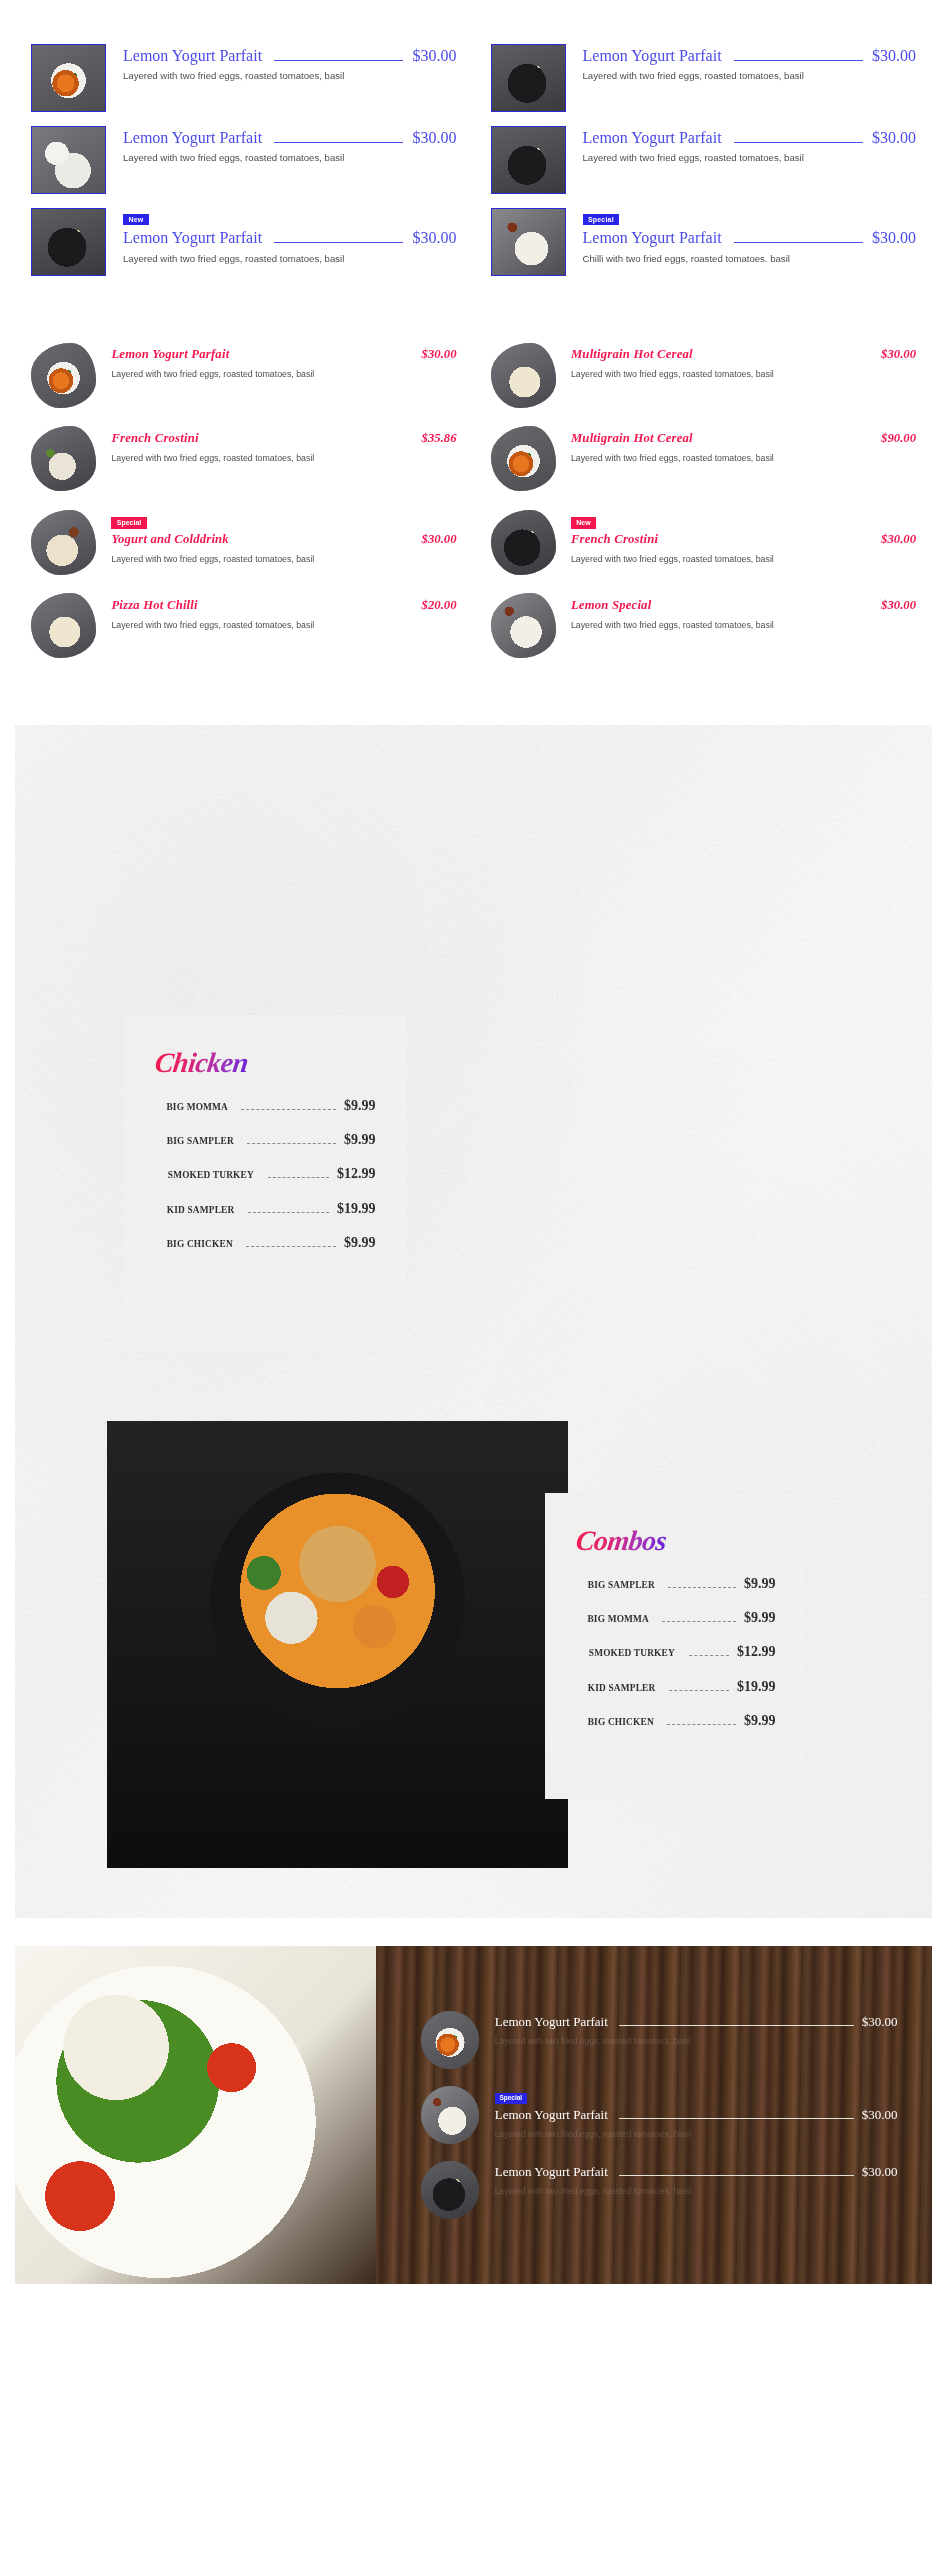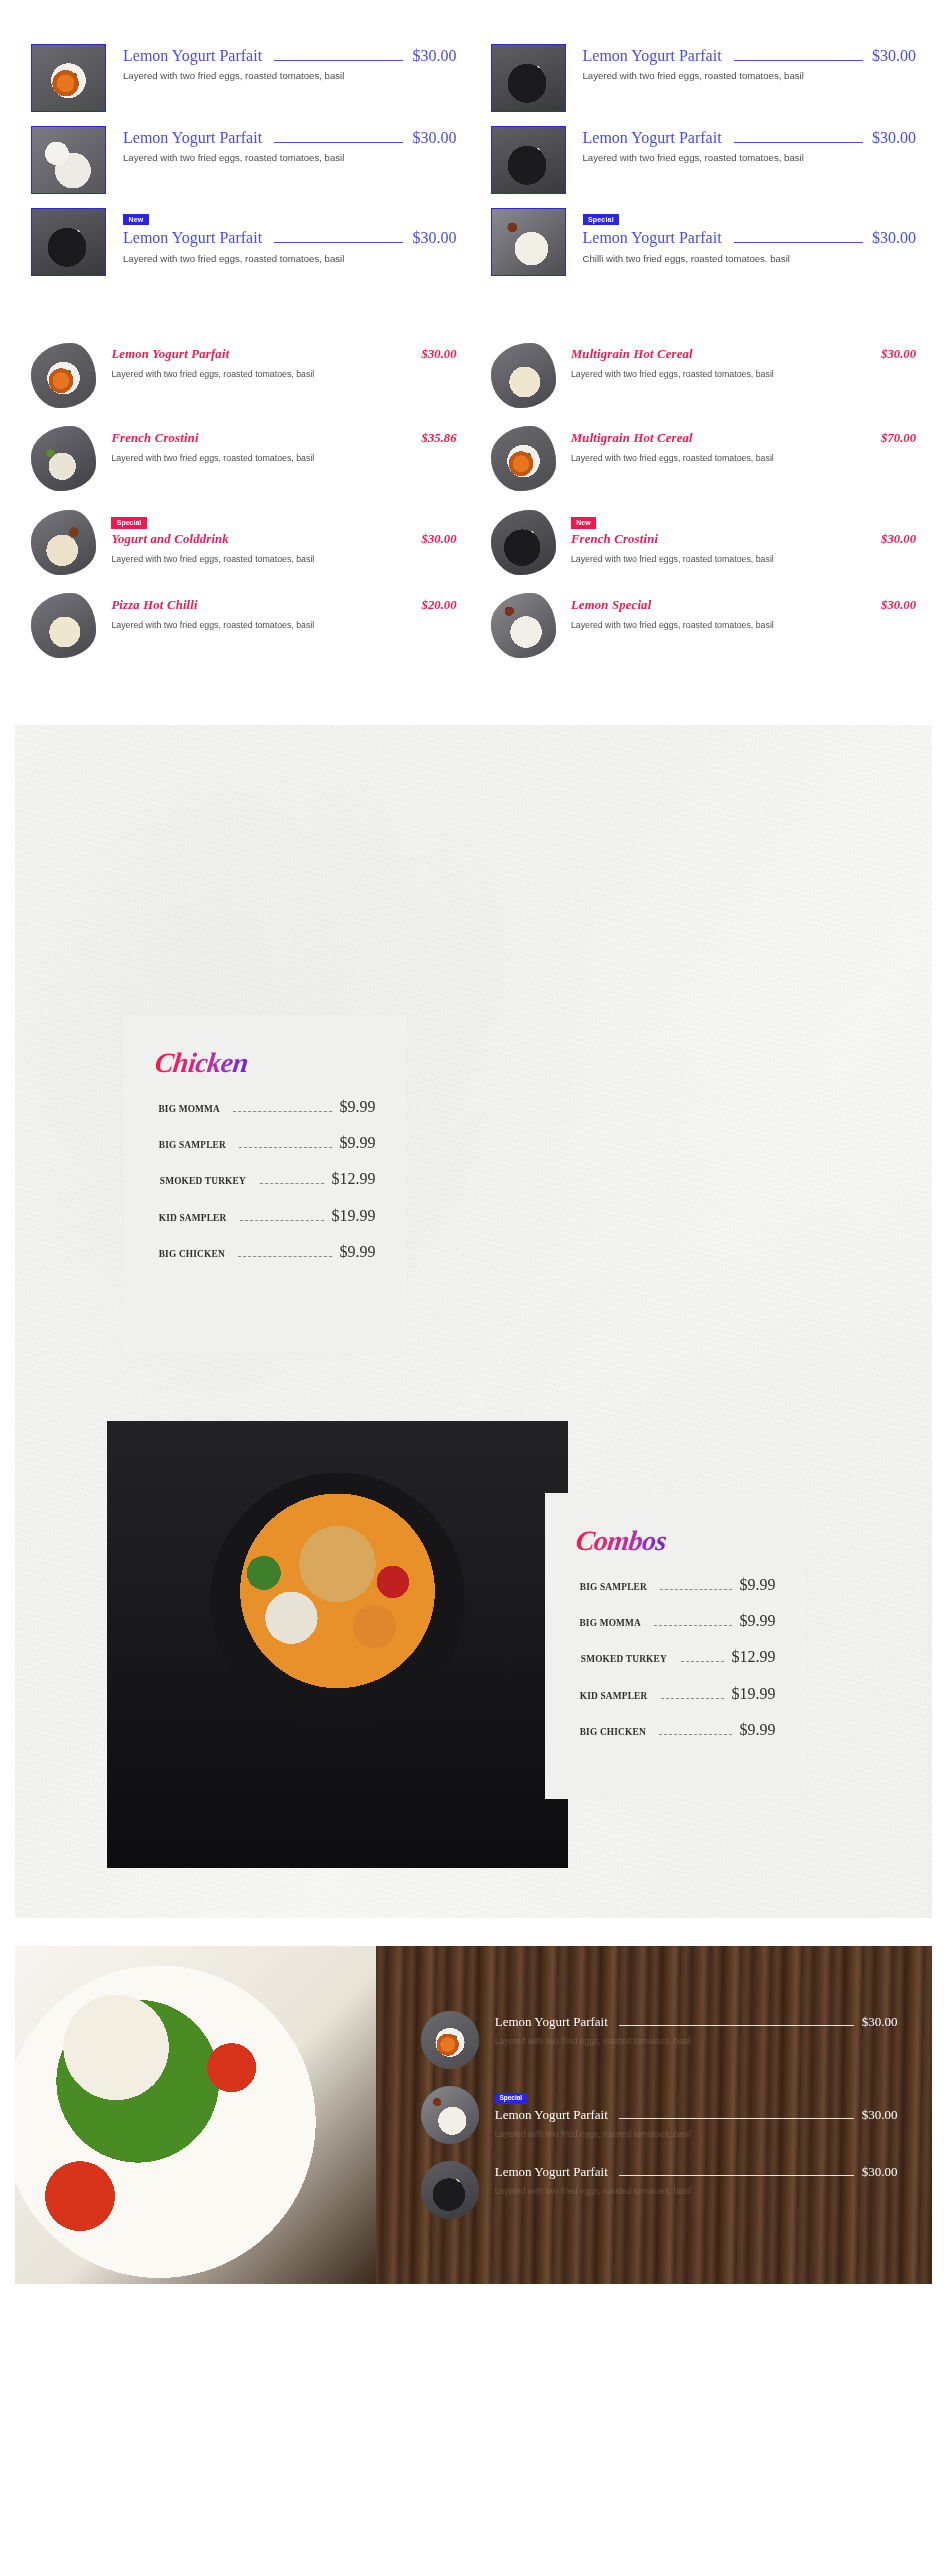--- a/index.html
+++ b/index.html
@@ -170,42 +170,43 @@
     background-clip: text;
     color: transparent;
     -webkit-text-fill-color: transparent;
     transform: skewX(-7deg);
     display: inline-block;
   }
   .c-row {
     display: flex;
     align-items: baseline;
     margin-top: 18.4px;
+    margin-left: 8px;
   }
   .c-name {
     font-family: "Liberation Serif", serif;
     font-size: 10.4px;
     font-weight: bold;
     color: #2f2f2f;
     letter-spacing: 0.2px;
     white-space: nowrap;
     transform: scaleX(.9);
     transform-origin: left baseline;
   }
   .c-dots {
     flex: 1 1 auto;
     border-bottom: 0.8px dashed #8a8a8a;
     margin: 0 7.7px 3.1px 9.2px;
     min-width: 15.4px;
     height: 0.8px;
   }
   .c-price {
     font-family: "Liberation Serif", serif;
-    font-size: 16px;
-    font-weight: normal;
+    font-size: 14px;
+    font-weight: bold;
     color: #2f2f2f;
     white-space: nowrap;
   }
 
   .photo {
     position: absolute;
     overflow: hidden;
     z-index: 2;
   }
 
@@ -488,21 +489,21 @@
     </div>
 
     <div class="p-row">
       <div class="p-thumb">
           <div class="ph img-noodlebowl"></div>
         </div>
       <div class="p-body">
         <div class="p-line">
           <span class="p-name">Multigrain Hot Cereal</span>
           <span class="p-gap"></span>
-          <span class="p-price">$70.00</span>
+          <span class="p-price">$90.00</span>
         </div>
         <div class="p-desc">Layered with two fried eggs, roasted tomatoes, basil</div>
       </div>
     </div>
 
     <div class="p-row">
       <div class="p-thumb">
           <div class="ph img-gyoza"></div>
         </div>
       <div class="p-body">

